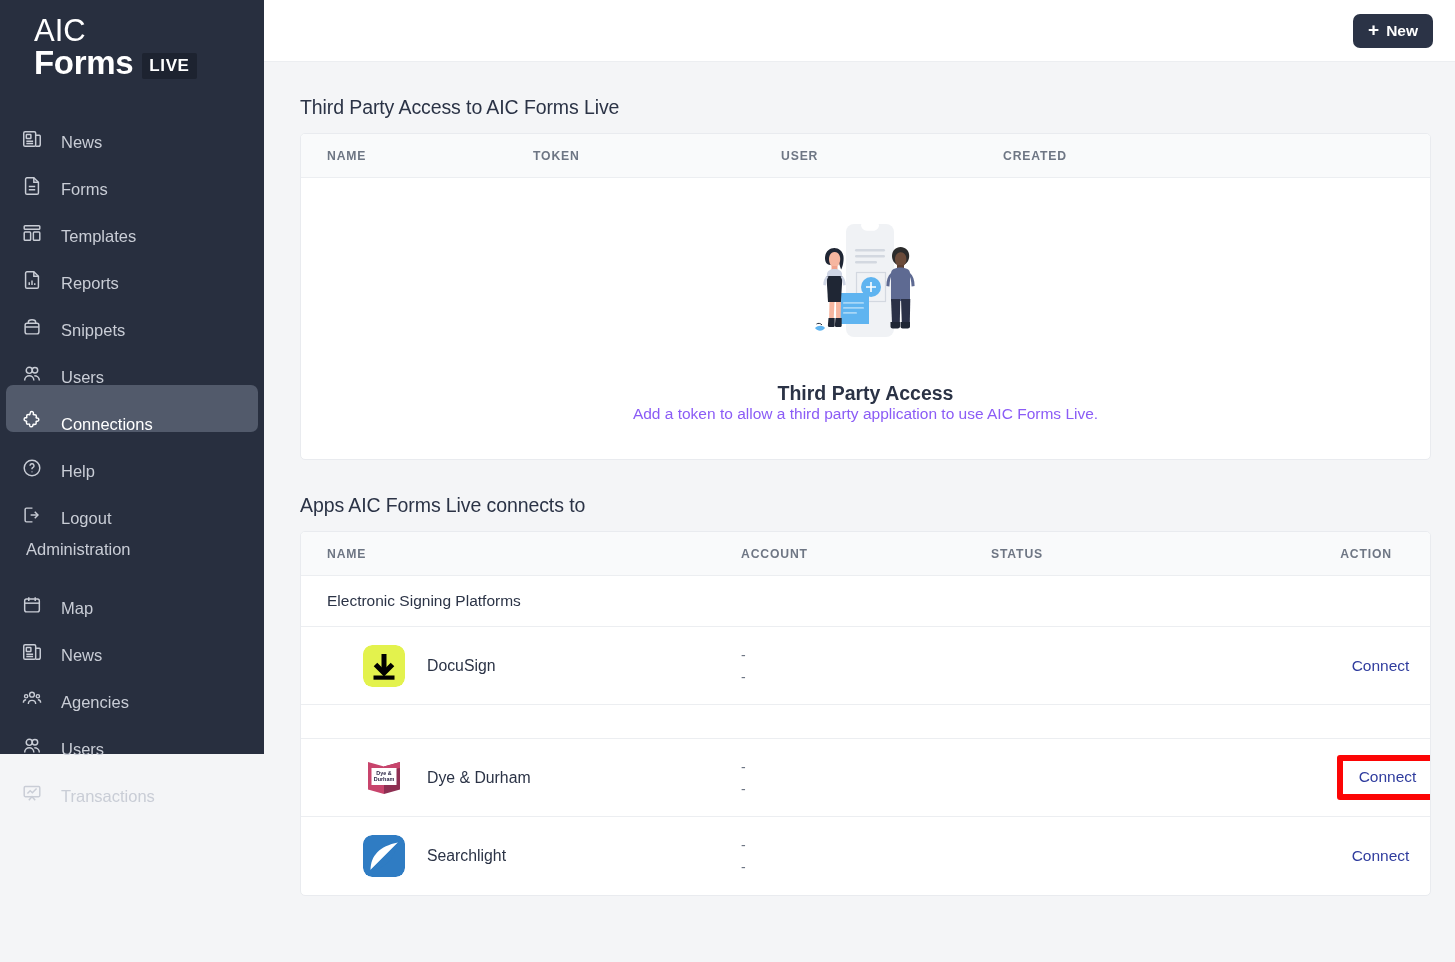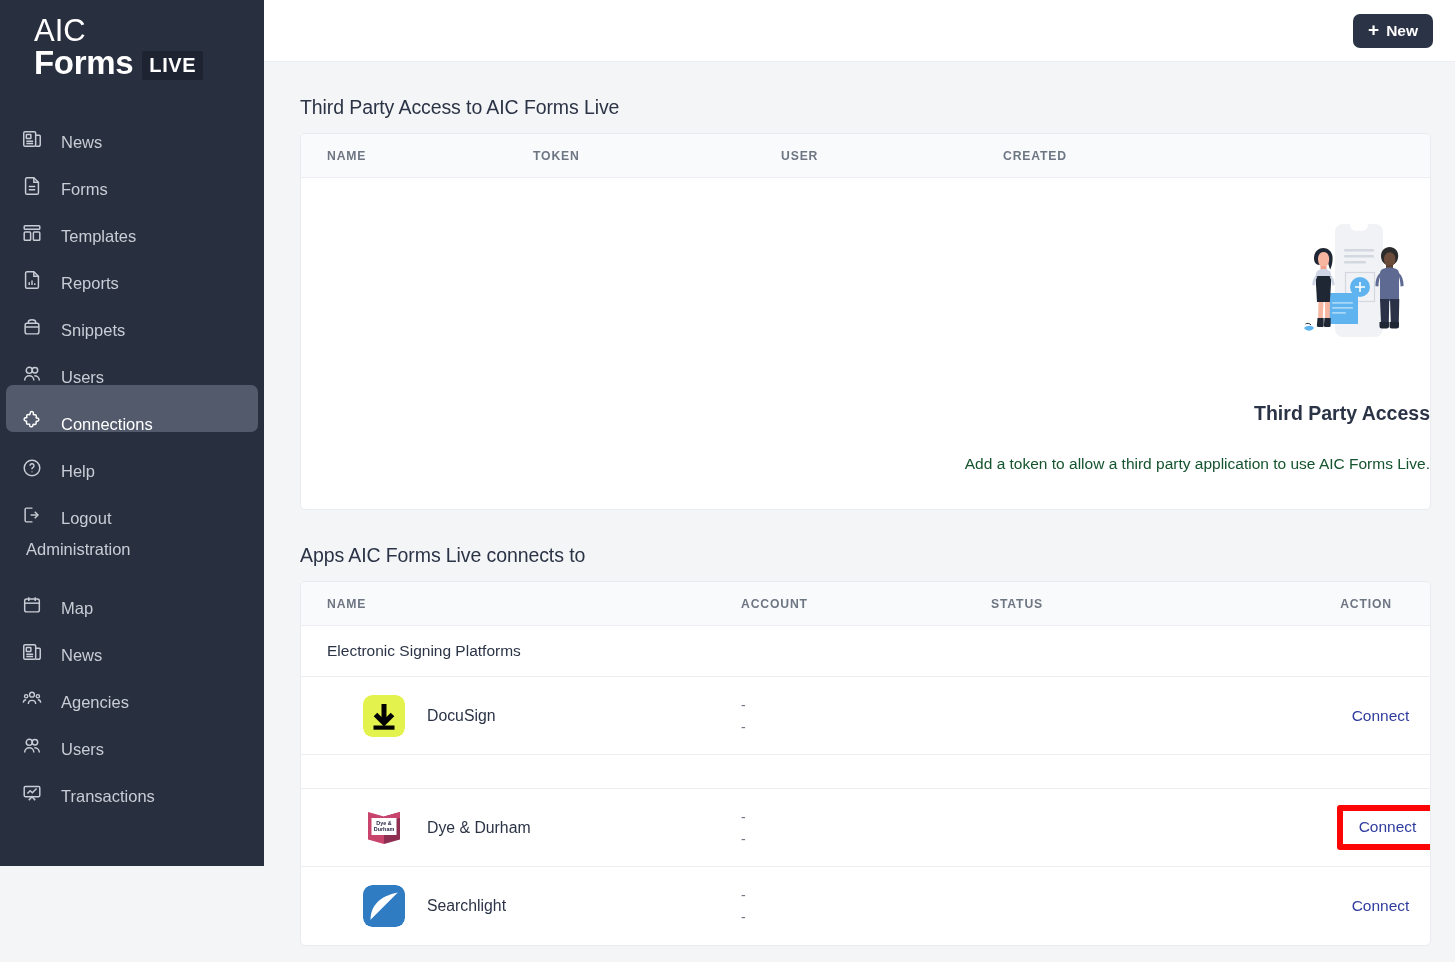--- a/index.html
+++ b/index.html
@@ -6,38 +6,38 @@
   html, body {
     width: 1455px; height: 962px;
     font-family: "Liberation Sans", sans-serif;
     background: #f4f5f7;
     overflow: hidden;
   }
   .app { display: flex; width: 1455px; height: 962px; }
 
   
   .sidebar {
-    width: 264px; min-width: 264px; height: 866px;
+    width: 264px; min-width: 264px; height: 754px;
     background: #282f3f;
     display: flex; flex-direction: column;
     padding: 0;
   }
   .logo-wrap { padding: 14px 0 22px 34px; }
   .logo-aic {
     color: #ffffff; font-size: 31px; font-weight: 400;
     letter-spacing: 0px; line-height: 33px;
   }
   .logo-row { display: flex; align-items: center; gap: 9px; margin-top: -2px; }
   .logo-forms {
     color: #ffffff; font-size: 33px; font-weight: bold;
     line-height: 36px; letter-spacing: -0.3px;
   }
   .logo-live {
     background: #1d2330; color: #ffffff;
-    font-size: 20px; font-weight: bold; letter-spacing: 0.6px;
+    font-size: 17px; font-weight: bold; letter-spacing: 0.6px;
     padding: 3px 7px 3px 7px; border-radius: 2px;
     margin-top: 5px;
   }
   .nav { display: flex; flex-direction: column; padding: 0 6px; }
   .nav-item {
     display: flex; align-items: flex-end; gap: 18px;
     height: 47px; padding: 0 14px;
     color: #c9cdd6; font-size: 16.5px;
     border-radius: 7px; cursor: pointer;
     user-select: none;
@@ -95,30 +95,29 @@
   }
 
   
   .tp-c1 { padding-left: 26px !important; width: 232px; }
   .tp-c2 { width: 248px; }
   .tp-c3 { width: 222px; }
   .tp-c4 { }
 
   .empty-cell { padding: 0; }
   .empty-state {
-    display: flex; flex-direction: column; align-items: flex-end;
+    display: flex; flex-direction: column; align-items: center;
     padding: 34px 0 36px 0;
-    gap: 20px;
   }
   .empty-title {
     font-size: 19.5px; color: #2b3346; font-weight: bold;
     margin-top: 16px;
   }
   .empty-sub {
-    font-size: 15.5px; color: #14532d; margin-top: 10px;
+    font-size: 15.5px; color: #8b5cf6; 
   }
 
   
   .ap-c1 { padding-left: 26px !important; width: 440px; }
   .ap-c2 { width: 250px; }
   .ap-c3 { width: 340px; }
   .ap-c4 { text-align: right; padding-right: 38px !important; }
 
   tbody td { border-bottom: 1px solid #eceef1; font-size: 15.5px; color: #2b3346; }
   tbody tr:last-child td { border-bottom: none; }

